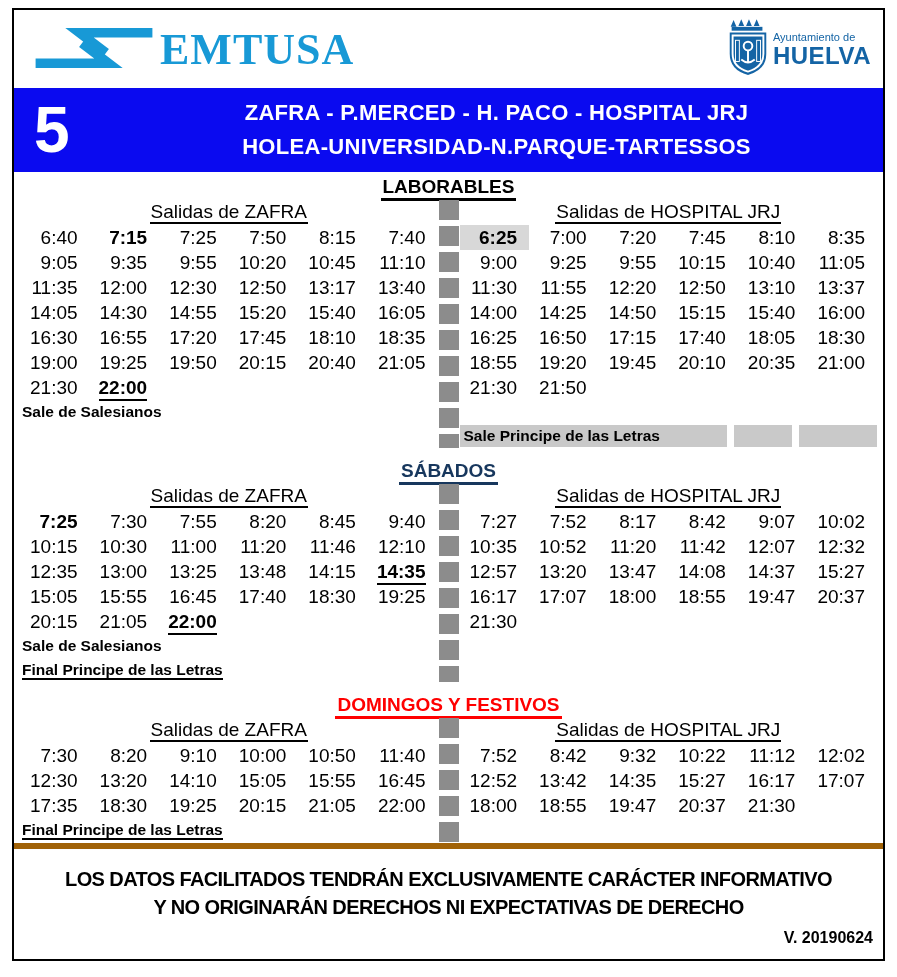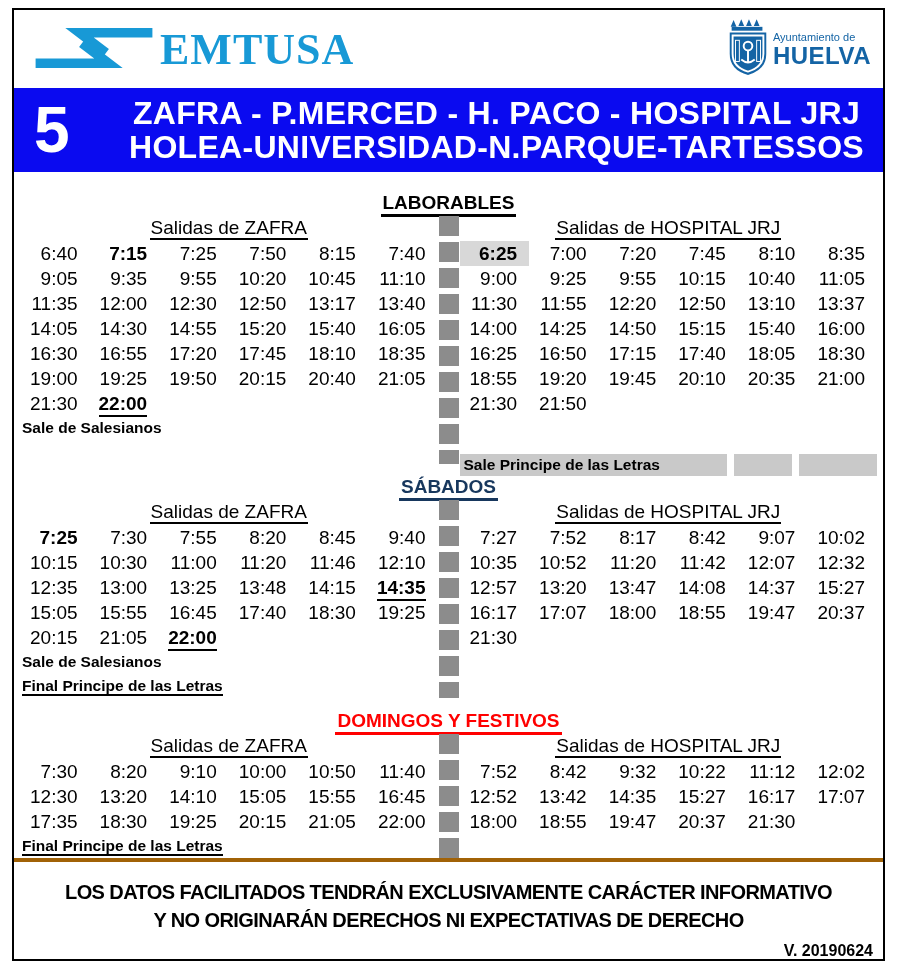--- a/index.html
+++ b/index.html
@@ -16,26 +16,26 @@
                 color:var(--brand-cyan,#1899d6); line-height:50px; }
   .council { display:flex; align-items:center; gap:0; }
   .council-txt { color:var(--council-blue,#1464a5); line-height:1.05; }
   .council-line1 { font-size:11px; }
   .council-line2 { font-size:24px; font-weight:bold; letter-spacing:0.5px; }
 
   
   .banner { height:84px; flex:0 0 84px; background:var(--banner-blue,#0a0af0); color:#fff;
             display:flex; align-items:center; padding:0 16px 0 20px; }
   .line-number { font-size:64px; font-weight:bold; width:92px; line-height:80px; }
-  .route { flex:1; text-align:center; font-weight:bold; font-size:32px; line-height:34px;
+  .route { flex:1; text-align:center; font-weight:bold; font-size:22px; line-height:34px;
            letter-spacing:0.3px; white-space:nowrap; }
 
   
   .section-title { text-align:center; font-size:19px; font-weight:bold; height:24px; }
-  .mt-big { margin-top:20px;text-align:center; } .mt-small { margin-top:12px; }
+  .mt-big { margin-top:4px;text-align:center; } .mt-small { margin-top:12px; }
   .section-title .t { border-bottom:3px solid currentColor; padding:0 2px 1px; }
   .theme-saturday .section-title .t { color:var(--saturday-navy,#17375d); }
   .theme-sunday  .section-title .t { color:var(--sunday-red,#ff0000); }
 
   .twocol { display:flex; padding:0 6px; align-items:stretch; }
   .side { flex:1; min-width:0; }
   .divider { width:20px; flex:0 0 20px; margin:0 1px;
              background:repeating-linear-gradient(to bottom,
                var(--divider-gray,#8c8c8c) 0 20px, #ffffff 20px 26px); }
 
@@ -46,27 +46,27 @@
   .time-cell { text-align:right; padding-right:12px; font-size:19px; line-height:25px;
                white-space:nowrap; }
   .time-cell.hl { background:var(--highlight-gray,#d8d8d8); }
   .time-cell span.b, .note-text.b { font-weight:bold; }
   .time-cell span.u { border-bottom:2px solid #000; display:inline-block; line-height:22px; }
 
   .note-row { height:24px; line-height:24px; font-size:15.5px; padding-left:2px; white-space:nowrap; }
   .note-row.spacer { height:24px; }
   .note-text.u { border-bottom:2px solid #000; padding-bottom:0px; }
   .note-bar { height:24px; display:flex; gap:7px; }
-  .note-bar .seg { background:var(--bar-gray,#c9c9c9); height:22px; margin-top:14px; }
+  .note-bar .seg { background:var(--bar-gray,#c9c9c9); height:22px; margin-top:1px; }
   .note-bar .seg.main { flex:0 0 64%; padding-left:4px; font-size:15.5px; line-height:22px; white-space:nowrap; }
   .note-bar .seg.s2 { flex:1; }
   .note-bar .seg.s3 { flex:1.35; }
 
   
-  .footer { margin-top:auto; border-top:4px solid #a16207; padding:16px 8px 4px; }
+  .footer { margin-top:auto; border-top:6px solid #a16207; padding:16px 8px 12px; }
   .disclaimer { text-align:center; font-weight:bold; font-size:20px;
                 letter-spacing:-0.6px; line-height:28px; }
   .version { text-align:right; font-weight:bold; font-size:16px; margin-top:8px; padding-right:2px; }
 </style>
 </head>
 <body>
 
 <div class="page">
 
   <div class="header">

